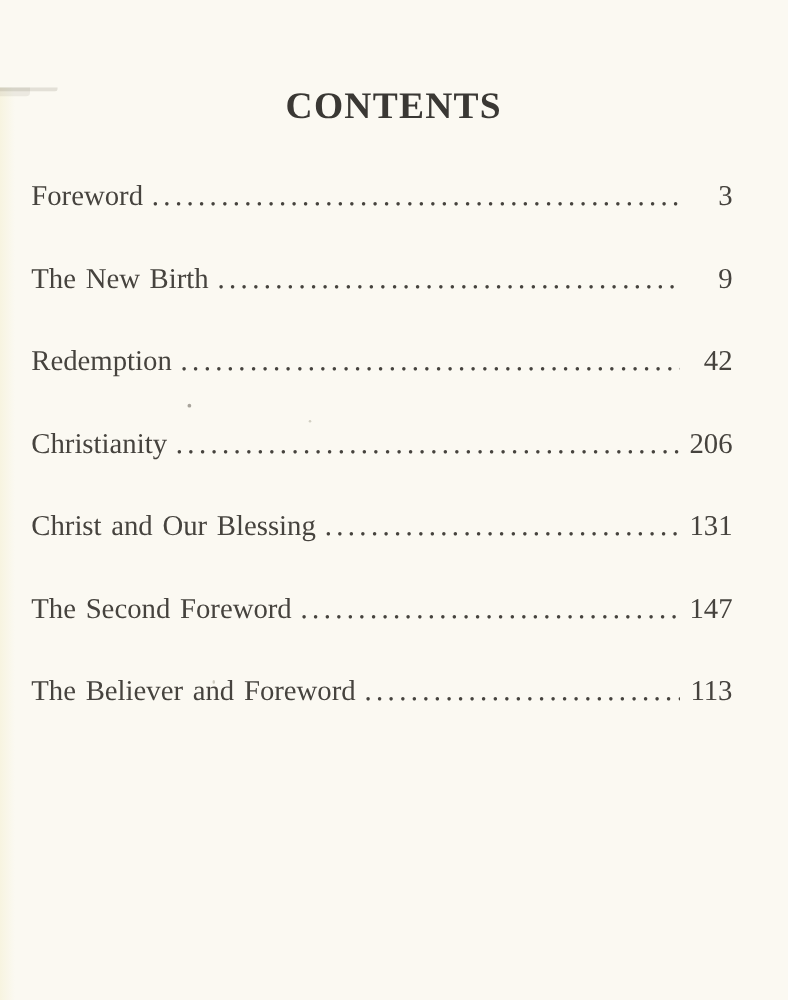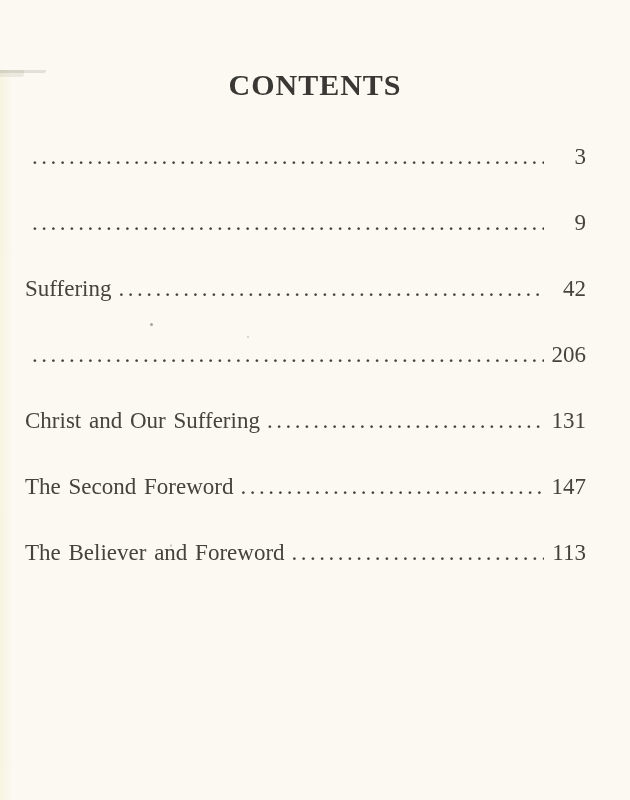--- a/index.html
+++ b/index.html
@@ -89,42 +89,45 @@
   <div class="artifact artifact-corner-a"></div>
   <div class="artifact artifact-speck-1"></div>
   <div class="artifact artifact-speck-2"></div>
   <div class="artifact artifact-speck-3"></div>
 
   <h1 class="title">CONTENTS</h1>
 
   <div class="toc">
 
     <div class="toc-row">
+      <span class="toc-label">Foreword</span>
       <span class="toc-dots">........................................................................................................................................</span>
       <span class="toc-num">3</span>
     </div>
 
     <div class="toc-row">
+      <span class="toc-label">The New Birth</span>
       <span class="toc-dots">........................................................................................................................................</span>
       <span class="toc-num">9</span>
     </div>
 
     <div class="toc-row">
-      <span class="toc-label">Suffering</span>
+      <span class="toc-label">Redemption</span>
       <span class="toc-dots">........................................................................................................................................</span>
       <span class="toc-num">42</span>
     </div>
 
     <div class="toc-row">
+      <span class="toc-label">Christianity</span>
       <span class="toc-dots">........................................................................................................................................</span>
       <span class="toc-num">206</span>
     </div>
 
     <div class="toc-row">
-      <span class="toc-label">Christ and Our Suffering</span>
+      <span class="toc-label">Christ and Our Blessing</span>
       <span class="toc-dots">........................................................................................................................................</span>
       <span class="toc-num">131</span>
     </div>
 
     <div class="toc-row">
       <span class="toc-label">The Second Foreword</span>
       <span class="toc-dots">........................................................................................................................................</span>
       <span class="toc-num">147</span>
     </div>
 

